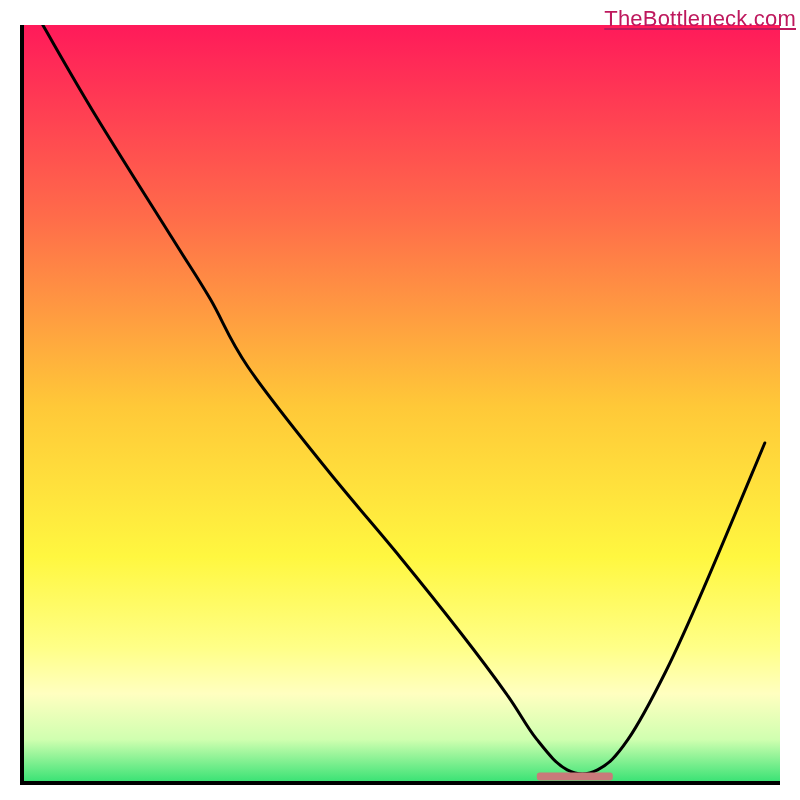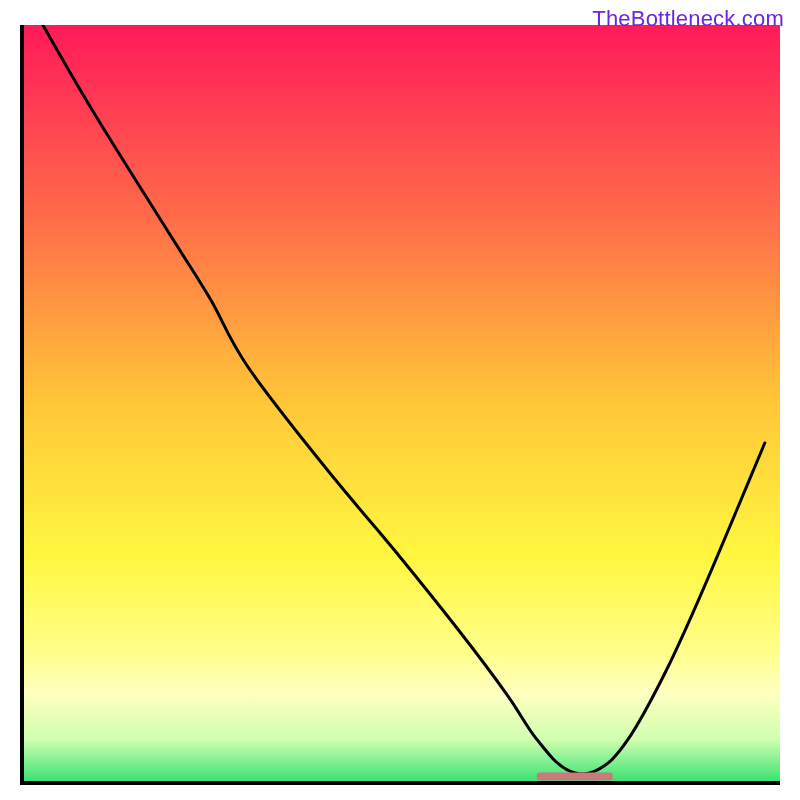--- a/index.html
+++ b/index.html
@@ -7,26 +7,27 @@
     padding: 0;
     width: 800px;
     height: 800px;
     position: relative;
     font-family: Arial, sans-serif;
     background: white;
   }
   .watermark {
     position: absolute;
     top: 6px;
-    right: 16px;
-    color: #6d28d9;
+    right: 4px;
+    color: #be185d;
     font-size: 22px;
     font-weight: 500;
     letter-spacing: 0.2px;
     z-index: 10;
+    text-decoration: underline;
   }
   .chart-container {
     position: absolute;
     left: 20px;
     top: 25px;
     width: 760px;
     height: 760px;
   }
   svg {
     display: block;

